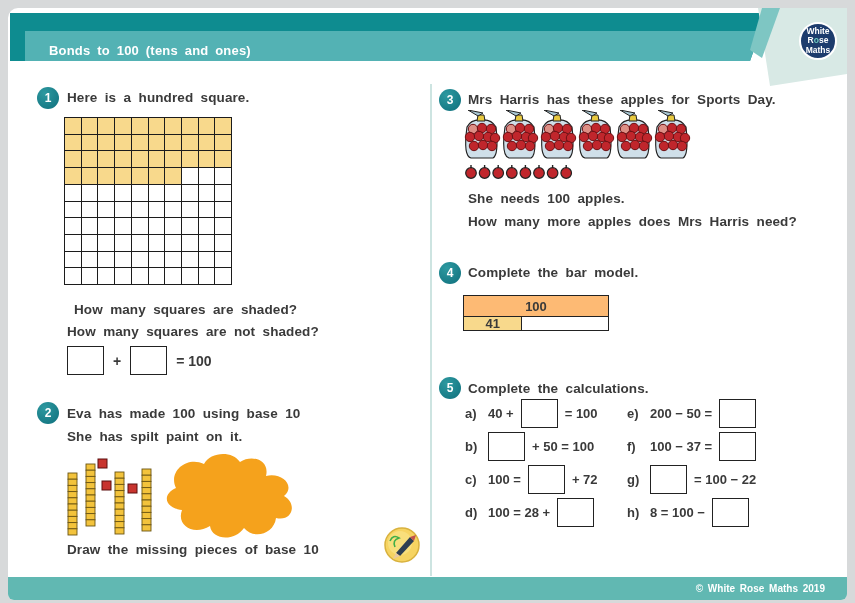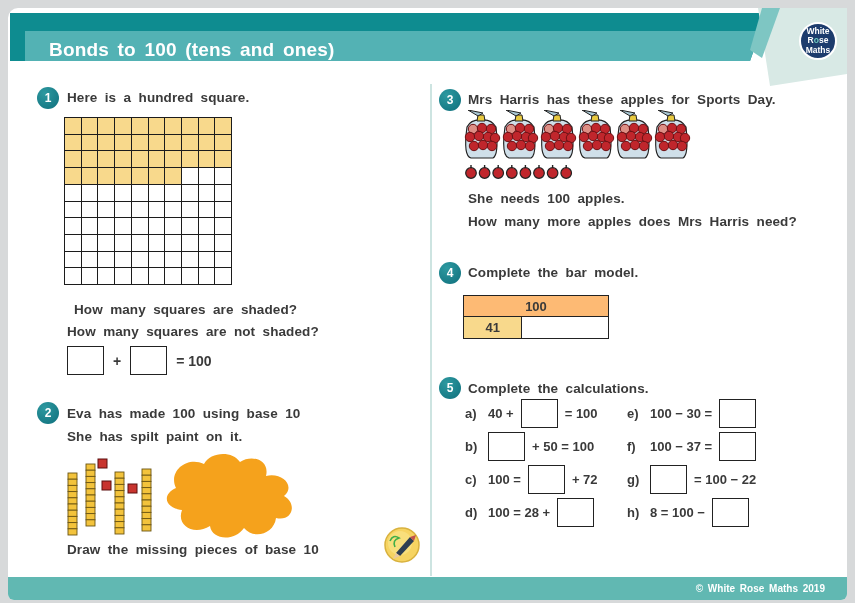--- a/index.html
+++ b/index.html
@@ -10,21 +10,21 @@
     color:#3a3a3a;
   }
   .card{position:absolute;left:8px;top:8px;width:839px;height:592px;background:#ffffff;border-radius:10px 4px 6px 6px;}
 
   
   .header-outer{position:absolute;left:10px;top:13px;width:757px;height:48px;background:#0e8c90;
     clip-path:polygon(0 0,100% 0,calc(100% - 17px) 100%,0 100%);}
   .header-inner{position:absolute;left:15px;top:18px;width:743px;height:38px;background:#53b2b4;
     clip-path:polygon(0 0,100% 0,calc(100% - 15px) 100%,0 100%);
     display:flex;align-items:center;}
-  .header-title{color:#ffffff;font-weight:bold;font-size:19px;padding-left:24px;letter-spacing:.2px;word-spacing:3px;}
+  .header-title{color:#ffffff;font-weight:bold;font-size:13px;padding-left:24px;letter-spacing:.2px;word-spacing:3px;}
 
   
   .corner-svg{position:absolute;left:748px;top:8px;}
   .logo-circle{
     position:absolute;left:799px;top:22px;width:38px;height:38px;border-radius:50%;
     background:#1d3c6d;border:2px solid #ffffff;box-sizing:border-box;
     display:flex;flex-direction:column;align-items:center;justify-content:center;
     color:#fff;font-weight:bold;font-size:8.5px;line-height:9.5px;text-align:center;}
   .rose-o{color:#6ec9bf;}
 
@@ -56,21 +56,21 @@
   .base10-svg{position:absolute;left:60px;top:450px;}
   .pencil-icon{position:absolute;left:383px;top:526px;}
 
   
   .apples-svg{position:absolute;left:462px;top:110px;}
 
   
   .bar-model{position:absolute;left:463px;top:295px;width:146px;box-sizing:border-box;}
   .bar-top{height:23px;background:#fdba74;border:1.6px solid #222;box-sizing:border-box;
     display:flex;align-items:center;justify-content:center;font-size:13px;font-weight:600;}
-  .bar-bottom{display:flex;height:23px;margin-top:-1.6px;}
+  .bar-bottom{display:flex;height:15px;margin-top:-1.6px;}
   .bar-part{height:100%;border:1.6px solid #222;box-sizing:border-box;
     display:flex;align-items:center;justify-content:center;font-size:13px;font-weight:600;}
   .bar-part.known{width:40.7%;background:#f8d98c;}
   .bar-part.unknown{flex:1;background:#fff;margin-left:-1.6px;}
 
   
   .calc-wrap{position:absolute;left:465px;top:398px;width:382px;}
   .calc-col{position:absolute;top:0;display:flex;flex-direction:column;}
   .calc-col.left{left:0;}
   .calc-col.right{left:162px;}
@@ -440,21 +440,21 @@
         </div>
         <div class="calc-row">
           <span class="calc-label">d)</span>
           <span>100  =  28  +</span>
           <div class="ans-box"></div>
         </div>
       </div>
     <div class="calc-col right">
         <div class="calc-row">
           <span class="calc-label">e)</span>
-          <span>100  −  30  =</span>
+          <span>200  −  50  =</span>
           <div class="ans-box"></div>
         </div>
         <div class="calc-row">
           <span class="calc-label">f)</span>
           <span>100  −  37  =</span>
           <div class="ans-box"></div>
         </div>
         <div class="calc-row">
           <span class="calc-label">g)</span>
           <div class="ans-box"></div>

